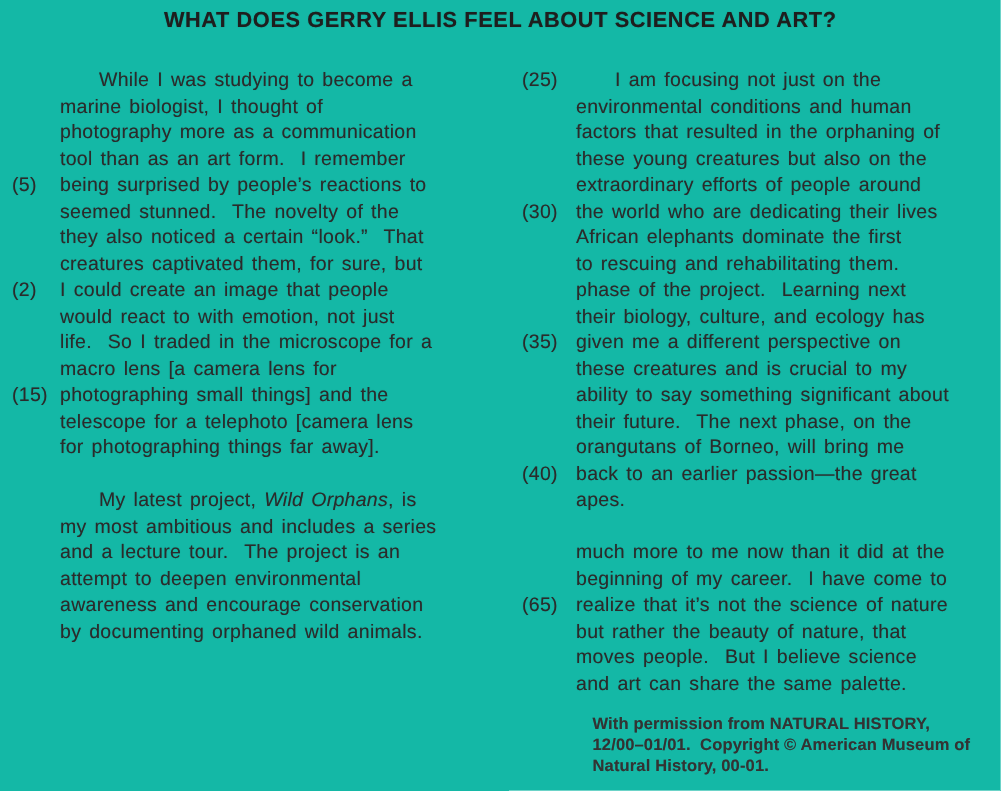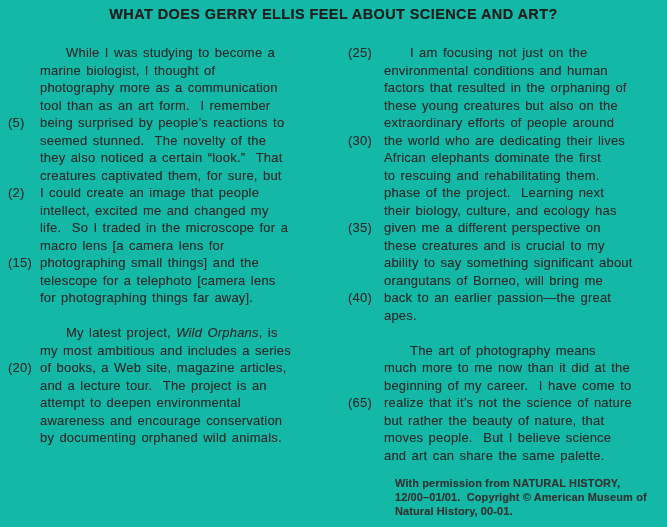--- a/index.html
+++ b/index.html
@@ -101,21 +101,21 @@
         <div class="line">
           <span class="num"></span>
           <span class="txt">creatures captivated them, for sure, but</span>
         </div>
         <div class="line">
           <span class="num">(2)</span>
           <span class="txt">I could create an image that people</span>
         </div>
         <div class="line">
           <span class="num"></span>
-          <span class="txt">intellect, excited me and changed my</span>
+          <span class="txt">would react to with emotion, not just</span>
         </div>
         <div class="line">
           <span class="num"></span>
           <span class="txt">life.  So I traded in the microscope for a</span>
         </div>
         <div class="line">
           <span class="num"></span>
           <span class="txt">macro lens [a camera lens for</span>
         </div>
         <div class="line">
@@ -131,24 +131,20 @@
           <span class="txt">for photographing things far away].</span>
         </div>
         <div class="line-gap"></div>
         <div class="line">
           <span class="num"></span>
           <span class="txt indent">My latest project, <i>Wild Orphans</i>, is</span>
         </div>
         <div class="line">
           <span class="num"></span>
           <span class="txt">my most ambitious and includes a series</span>
-        </div>
-        <div class="line">
-          <span class="num">(20)</span>
-          <span class="txt">of books, a Web site, magazine articles,</span>
         </div>
         <div class="line">
           <span class="num"></span>
           <span class="txt">and a lecture tour.  The project is an</span>
         </div>
         <div class="line">
           <span class="num"></span>
           <span class="txt">attempt to deepen environmental</span>
         </div>
         <div class="line">
@@ -209,34 +205,37 @@
           <div class="line">
             <span class="num"></span>
             <span class="txt">these creatures and is crucial to my</span>
           </div>
           <div class="line">
             <span class="num"></span>
             <span class="txt">ability to say something significant about</span>
           </div>
           <div class="line">
             <span class="num"></span>
+            <span class="txt">their future.  The next phase, on the</span>
+          </div>
+          <div class="line">
+            <span class="num"></span>
             <span class="txt">orangutans of Borneo, will bring me</span>
           </div>
           <div class="line">
             <span class="num">(40)</span>
             <span class="txt">back to an earlier passion—the great</span>
           </div>
           <div class="line">
             <span class="num"></span>
             <span class="txt">apes.</span>
           </div>
           <div class="line-gap"></div>
           <div class="line">
             <span class="num"></span>
-            <span class="txt indent">The art of photography means</span>
           </div>
           <div class="line">
             <span class="num"></span>
             <span class="txt">much more to me now than it did at the</span>
           </div>
           <div class="line">
             <span class="num"></span>
             <span class="txt">beginning of my career.  I have come to</span>
           </div>
           <div class="line">

